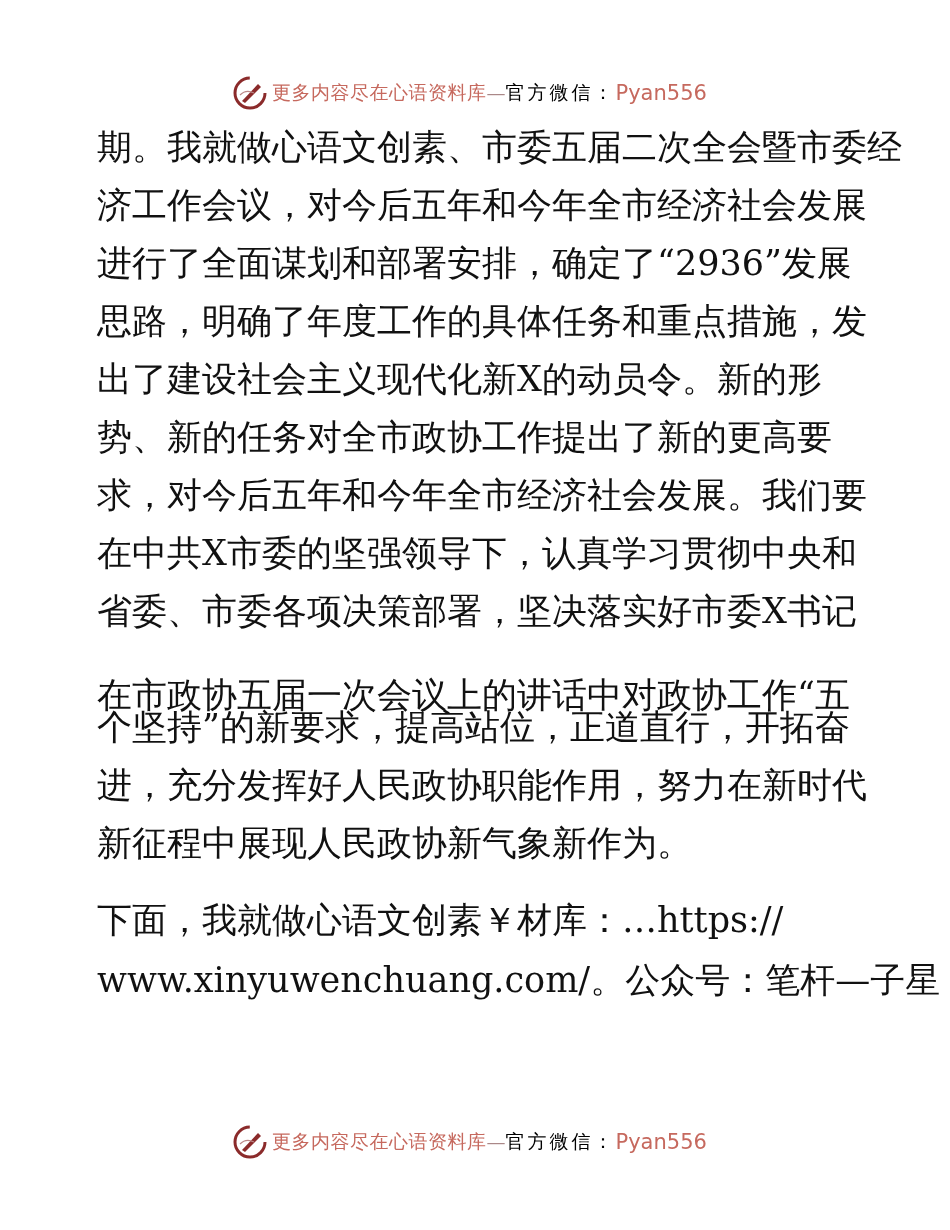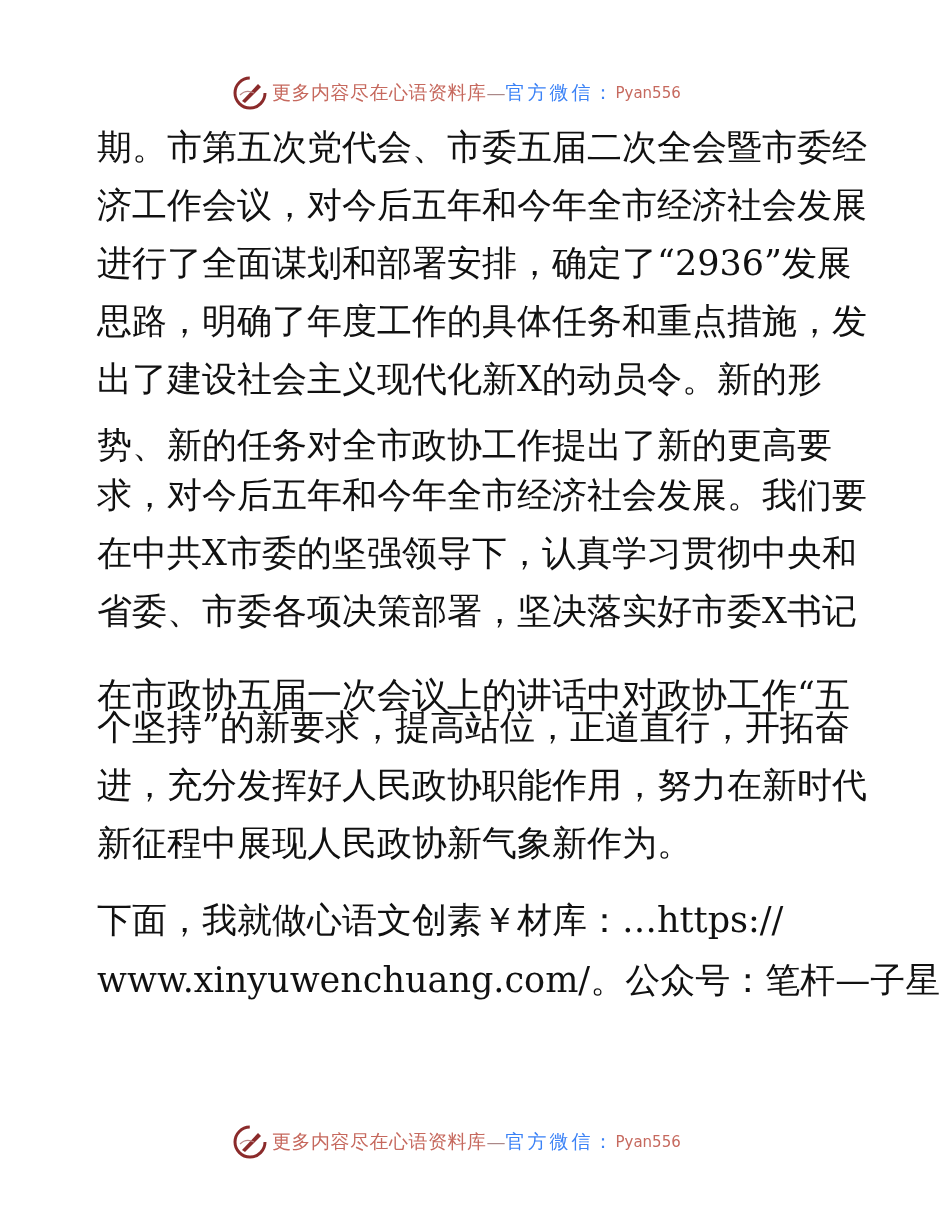--- a/index.html
+++ b/index.html
@@ -5,48 +5,48 @@
   html, body { margin:0; padding:0; background:#ffffff; }
   body { width:950px; height:1230px; position:relative; overflow:hidden;
          font-family:"DejaVu Serif","Liberation Serif",serif; color:#111; }
   .watermark { position:absolute; left:232px; height:40px; display:flex; align-items:center;
                font-family:"DejaVu Serif","Liberation Serif",serif; font-size:19px; white-space:nowrap; }
   .watermark.top { top:73px; }
   .watermark.bottom { top:1122px; }
   .wm-logo { width:36px; height:36px; margin-right:4px; }
   .wm-main { color:#c6695e; letter-spacing:0.5px; }
   .wm-dash { color:#a88; }
-  .wm-label { color:#3b82f6; letter-spacing:3px; }
-  .wm-id { color:#c6695e; font-family:"DejaVu Sans","Liberation Sans",sans-serif; font-size:15px; }
+  .wm-label { color:#000000; letter-spacing:3px; }
+  .wm-id { color:#c6695e; font-family:"DejaVu Sans","Liberation Sans",sans-serif; font-size:21px; }
   .body-text { position:absolute; left:97px; width:760px; }
   .line { position:absolute; left:0; height:40px; font-size:35px; line-height:40px;
           white-space:nowrap; letter-spacing:0px; }
 </style>
 </head>
 <body>
 
 <div class="watermark top">
   <svg class="wm-logo" viewBox="0 0 36 36">
     <circle cx="18" cy="18" r="15" fill="none" stroke="#8b2b2b" stroke-width="3" stroke-dasharray="70 25"></circle>
     <path d="M10 26 L26 9 L29 12 L13 28 Z" fill="#8b2b2b"></path>
     <path d="M8 20 Q14 14 22 18" fill="none" stroke="#b88" stroke-width="1.2"></path>
   </svg>
   <span class="wm-main">更多内容尽在心语资料库</span>
   <span class="wm-dash">—</span>
   <span class="wm-label">官方微信：</span>
   <span class="wm-id">Pyan556</span>
 </div>
 
 <div class="body-text" style="top:127px;">
-  <div class="line" style="top:0px;">期。市第五次党代会、市委五届二次全会暨市委经</div>
+  <div class="line" style="top:0px;">期。我就做心语文创素、市委五届二次全会暨市委经</div>
   <div class="line" style="top:58px;">济工作会议，对今后五年和今年全市经济社会发展</div>
   <div class="line" style="top:116px;">进行了全面谋划和部署安排，确定了“2936”发展</div>
   <div class="line" style="top:174px;">思路，明确了年度工作的具体任务和重点措施，发</div>
   <div class="line" style="top:232px;">出了建设社会主义现代化新X的动员令。新的形</div>
-  <div class="line" style="top:290px;margin-top:8px;">势、新的任务对全市政协工作提出了新的更高要</div>
+  <div class="line" style="top:290px;">势、新的任务对全市政协工作提出了新的更高要</div>
   <div class="line" style="top:348px;">求，对今后五年和今年全市经济社会发展。我们要</div>
   <div class="line" style="top:406px;">在中共X市委的坚强领导下，认真学习贯彻中央和</div>
   <div class="line" style="top:464px;">省委、市委各项决策部署，坚决落实好市委X书记</div>
   <div class="line" style="top:522px;margin-top:26px;">在市政协五届一次会议上的讲话中对政协工作“五</div>
   <div class="line" style="top:580px;text-align:center;">个坚持”的新要求，提高站位，正道直行，开拓奋</div>
   <div class="line" style="top:638px;">进，充分发挥好人民政协职能作用，努力在新时代</div>
   <div class="line" style="top:696px;">新征程中展现人民政协新气象新作为。</div>
 </div>
 
 <div class="body-text" style="top:900px;">

